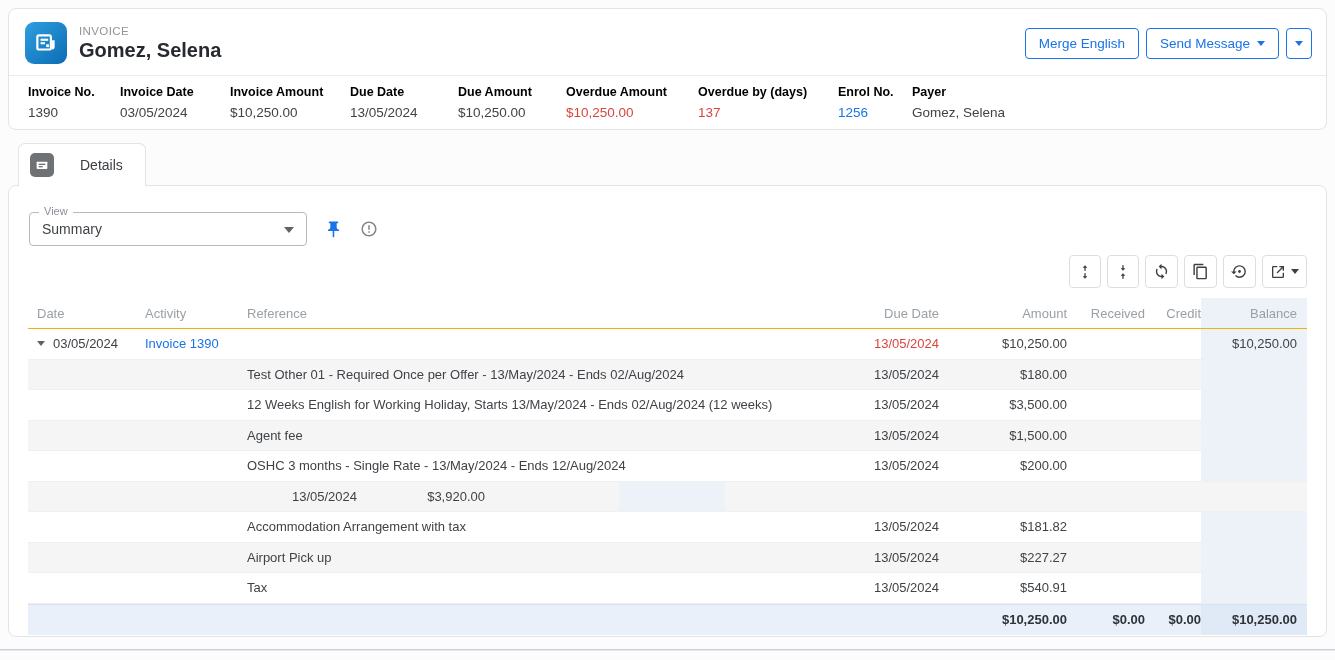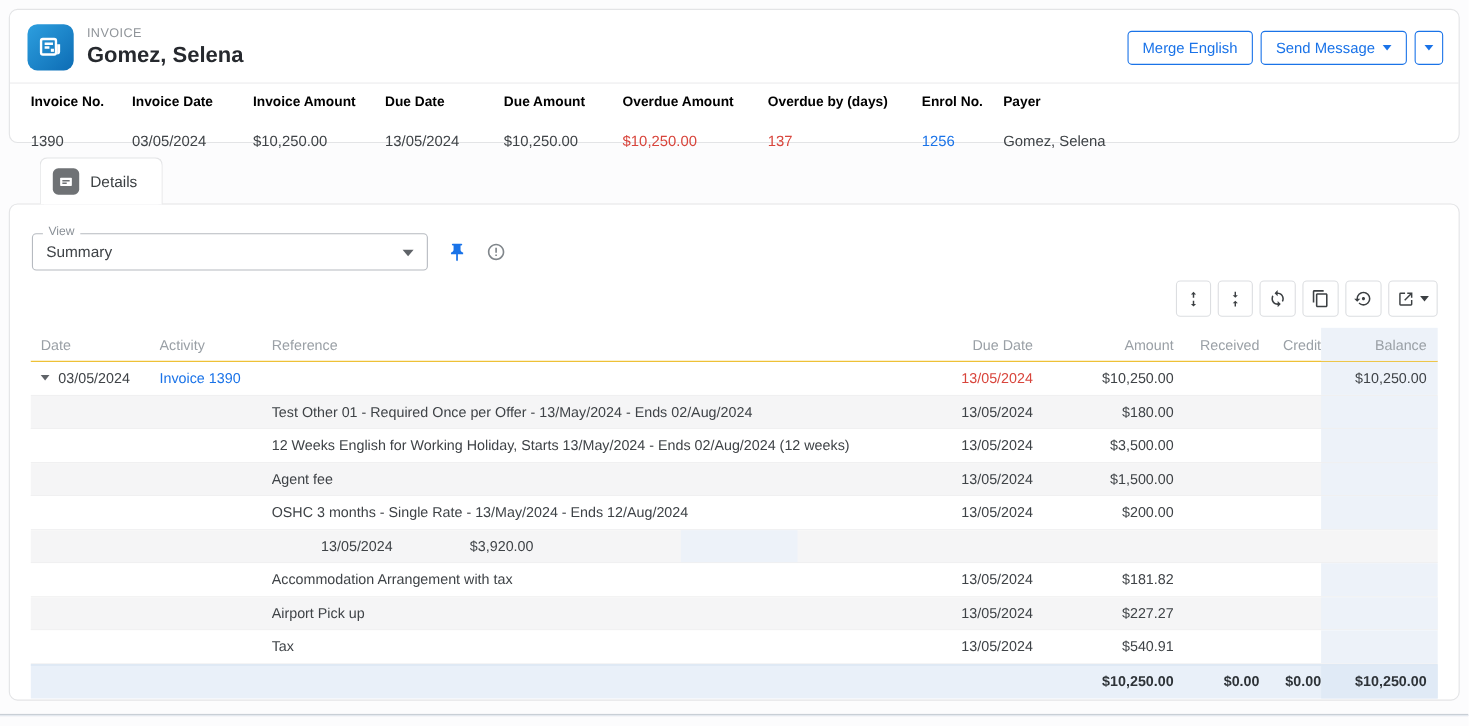--- a/index.html
+++ b/index.html
@@ -20,42 +20,42 @@
   .header-actions { display:flex; gap:7px; align-items:center; }
   .btn-outline { display:flex; align-items:center; gap:7px; height:31px; padding:0 13px;
     background:#fff; border:1px solid #1a73e8; border-radius:4px; color:#1a73e8;
     font-size:13.5px; font-family:inherit; cursor:pointer; }
   .btn-caret { padding:0 8px; }
   .caret-down { width:0; height:0; border-left:4px solid transparent;
     border-right:4px solid transparent; border-top:5px solid #1a73e8; }
   .hdr-divider { border-top:1px solid #ebebed; }
   .info-bar { display:flex; padding:9px 16px 0 19px; }
   .info-field .if-label { font-size:12.5px; font-weight:bold; color:#000000; }
-  .info-field .if-value { font-size:13.5px; color:#3f4347; margin-top:22px; }
+  .info-field .if-value { font-size:13.5px; color:#3f4347; margin-top:6px; }
   .if-value.danger { color:#d8453c; }
   .if-value.link { color:#1a73e8; cursor:pointer; }
   .info-field:nth-child(1){width:92px} .info-field:nth-child(2){width:110px}
   .info-field:nth-child(3){width:120px} .info-field:nth-child(4){width:108px}
   .info-field:nth-child(5){width:108px} .info-field:nth-child(6){width:132px}
   .info-field:nth-child(7){width:140px} .info-field:nth-child(8){width:74px}
 
   
-  .tab { position:absolute; top:143px; left:36px; height:43px; z-index:2;
-    display:flex; align-items:center; gap:10px; padding:0 22px 0 11px;
+  .tab { position:absolute; top:143px; left:18px; height:43px; z-index:2;
+    display:flex; align-items:center; gap:26px; padding:0 22px 0 11px;
     background:#fff; border:1px solid #e3e4e6; border-bottom:none;
     border-radius:7px 7px 0 0; font-size:14px; color:#3c4043; cursor:pointer; }
   .tab-icon { width:24px; height:24px; border-radius:5px; background:#6f7275;
     display:flex; align-items:center; justify-content:center; }
 
   
   .main-panel { position:absolute; top:185px; left:8px; right:8px; height:452px;
     background:#fff; border:1px solid #e3e4e6; border-radius:8px; z-index:1; }
 
   .view-row { position:absolute; top:26px; left:20px; display:flex; align-items:center; gap:17px; }
-  .select-field { position:relative; width:360px; height:34px;
+  .select-field { position:relative; width:278px; height:34px;
     border:1px solid #b6bac0; border-radius:4px; background:#fff; cursor:pointer; }
   .select-label { position:absolute; top:-8px; left:9px; background:#fff;
     padding:0 5px; font-size:11px; color:#8a9097; }
   .select-value { display:block; line-height:32px; padding-left:12px;
     font-size:14px; color:#3f4347; }
   .select-caret { position:absolute; right:12px; top:14px; width:0; height:0;
     border-left:5px solid transparent; border-right:5px solid transparent;
     border-top:6px solid #5f6368; }
   .icon-btn { display:flex; align-items:center; cursor:pointer; }
 

